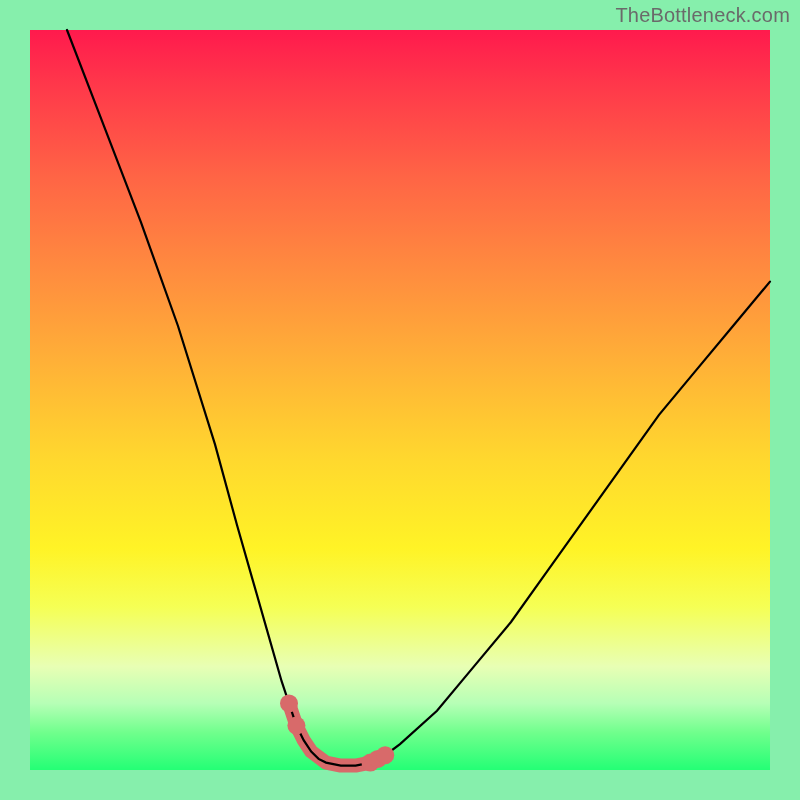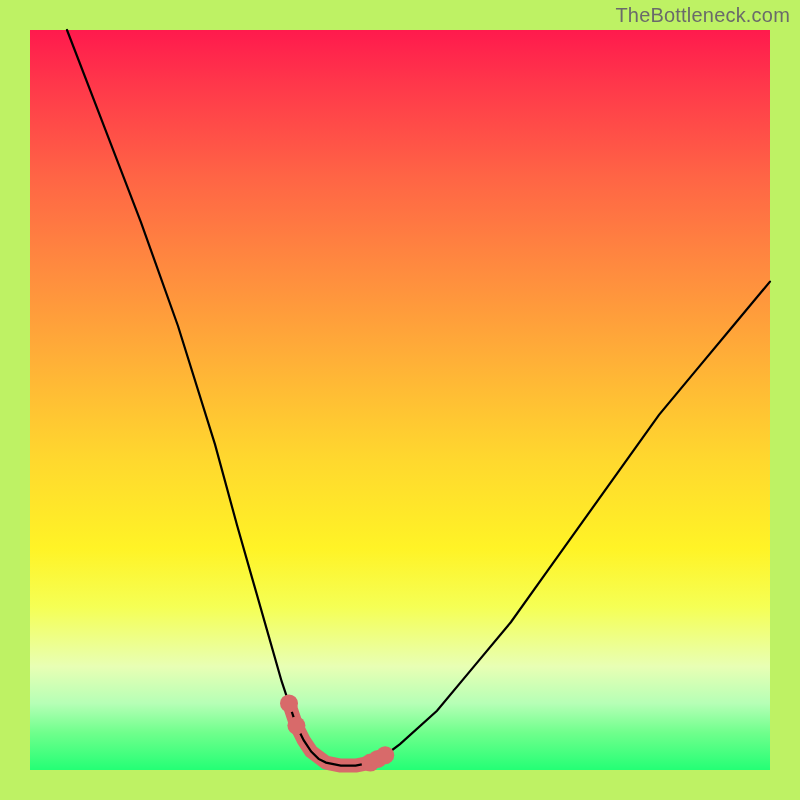--- a/index.html
+++ b/index.html
@@ -8,21 +8,21 @@
     width: 800px;
     height: 800px;
     background: #000;
     overflow: hidden;
     font-family: Arial, Helvetica, sans-serif;
   }
   .frame {
     position: relative;
     width: 800px;
     height: 800px;
-    background: #bef264;
+    background: #86efac;
   }
   .plot-area {
     position: absolute;
     left: 30px;
     top: 30px;
     width: 740px;
     height: 740px;
     background: linear-gradient(
       to bottom,
       #ff1a4d 0%,

